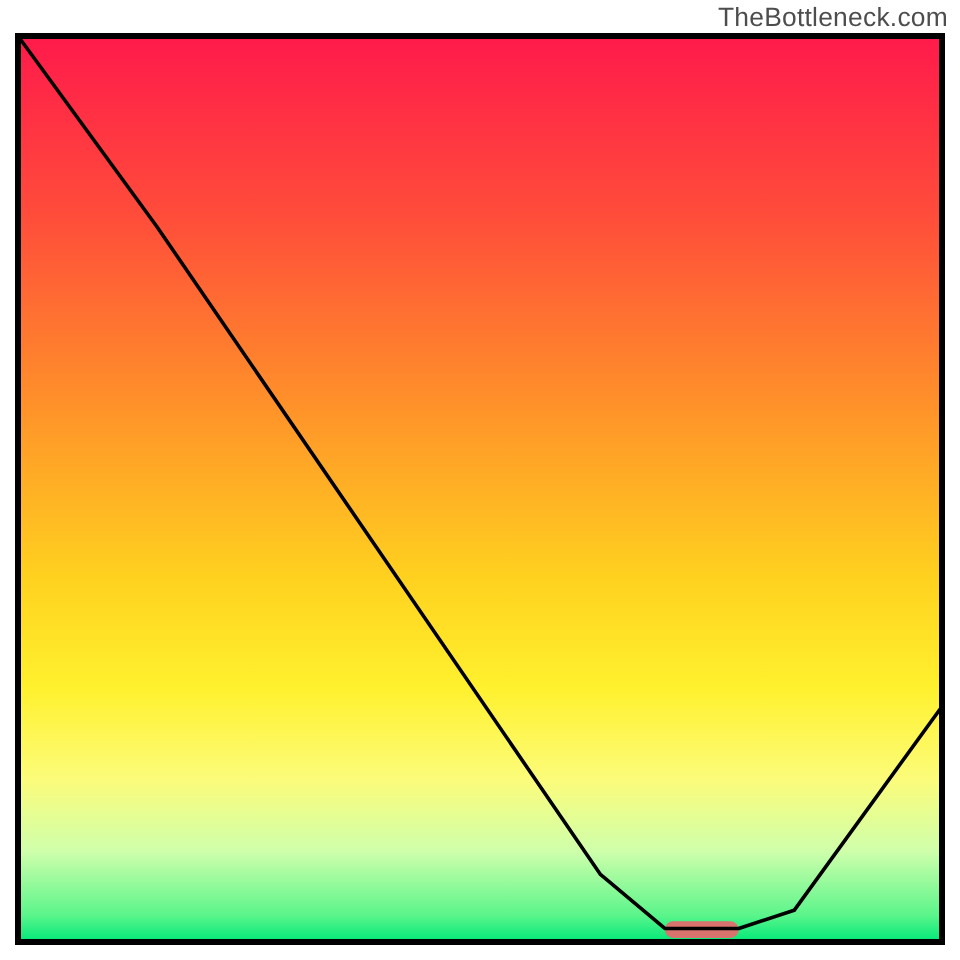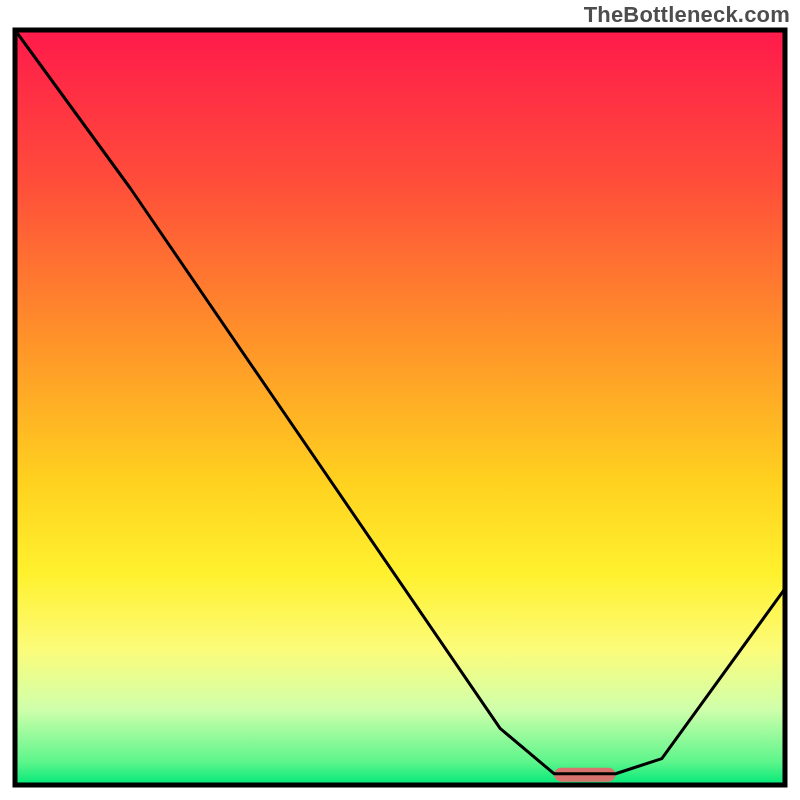--- a/index.html
+++ b/index.html
@@ -17,21 +17,21 @@
     width: 800px;
     height: 800px;
     box-sizing: border-box;
   }
   .watermark {
     position: absolute;
     top: 2px;
     right: 10px;
     font-family: Arial, Helvetica, sans-serif;
     font-size: 22px;
-    font-weight: 700;
+    font-weight: 400;
     color: #4d4d4d;
     letter-spacing: 0.2px;
   }
   svg {
     position: absolute;
     top: 0;
     left: 0;
   }
 </style>
 </head>

